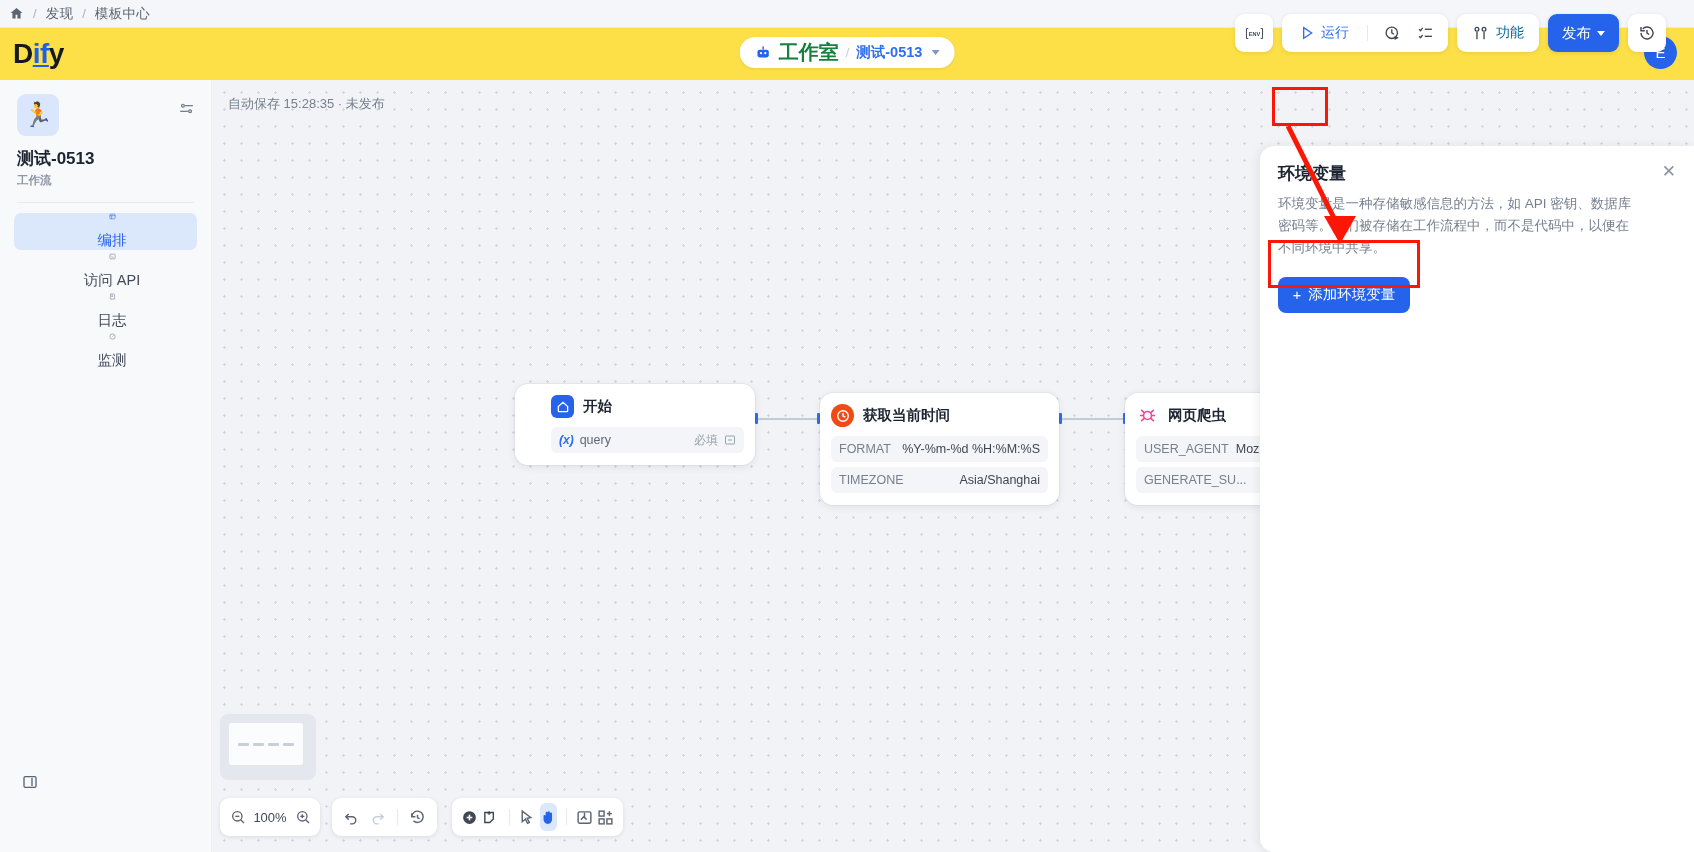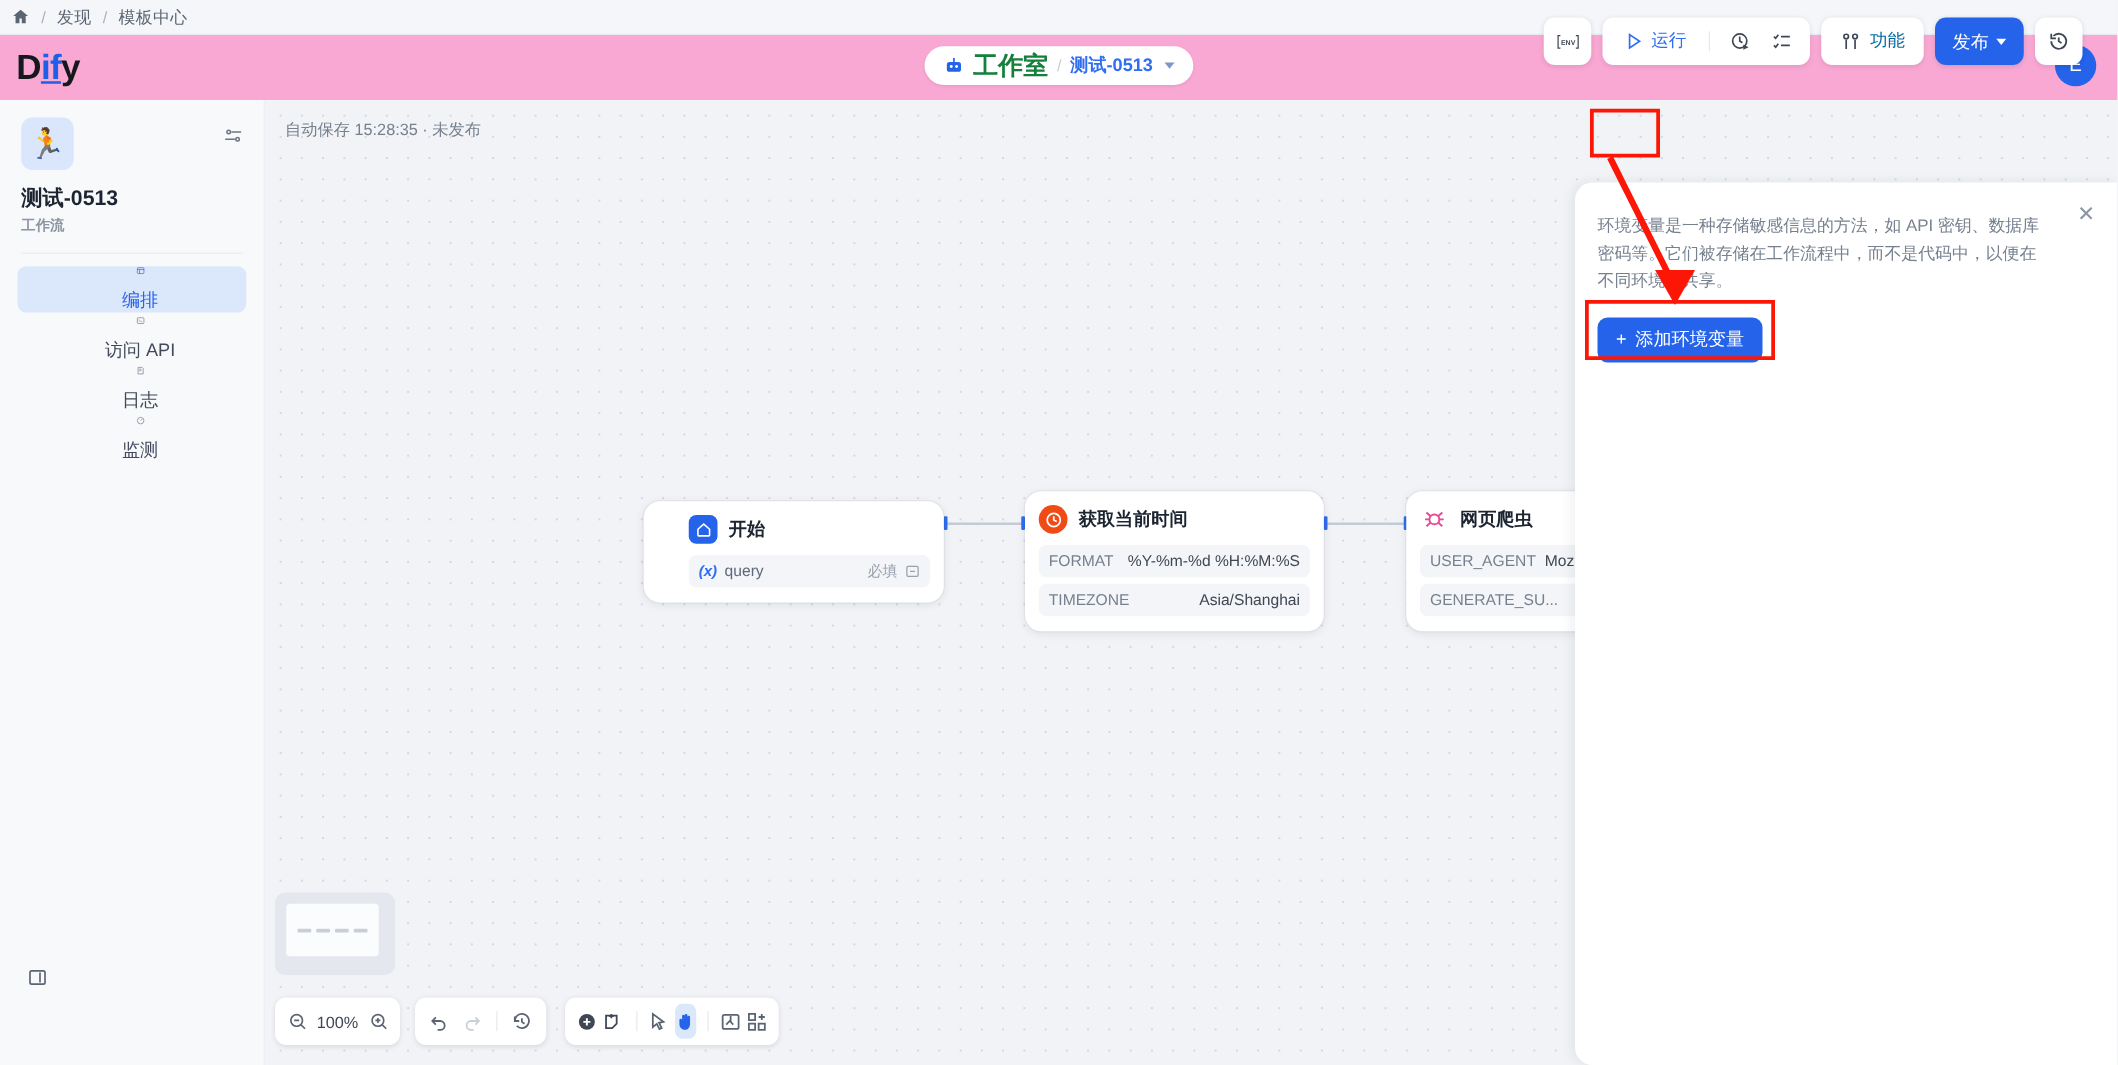--- a/index.html
+++ b/index.html
@@ -17,21 +17,21 @@
     background: #f4f6f9; display: flex; align-items: center; gap: 9px;
     padding-left: 9px; border-bottom: 1px solid #e7ebf0;
   }
   .topstrip .crumb { font-size: 13.5px; color: #5a6472; letter-spacing: .3px;}
   .topstrip .sep { font-size: 13px; color: #aab2bd; }
   .home-ic { width: 15px; height: 15px; display:block; }
 
   
   .header {
     position: absolute; left: 0; top: 28px; width: 1694px; height: 52px;
-    background: #f9a8d4; display: flex; align-items: center;
+    background: #fde047; display: flex; align-items: center;
   }
   .logo { margin-left: 13px; font-size: 28px; font-weight: 700; color: #15181d; letter-spacing: -.5px; }
   .logo .if { color: #1c5fe8; text-decoration: underline; text-underline-offset: 2px; }
 
   .centerpill {
     position: absolute; left: 50%; transform: translateX(-50%); top: 37px;
     height: 31px; background: #ffffff; border-radius: 16px;
     display: flex; align-items: center; gap: 7px; padding: 0 15px;
     box-shadow: 0 1px 3px rgba(16,24,40,.09);
   }
@@ -256,21 +256,21 @@
   <div class="canvas">
     <div class="autosave">自动保存 15:28:35 · 未发布</div>
 
     <div class="edge" style="left:543px; top:338px; width:65px;"></div>
     <div class="cap" style="left:543px; top:333px;"></div>
     <div class="cap" style="left:605px; top:333px;"></div>
     <div class="edge" style="left:847px; top:338px; width:66px;"></div>
     <div class="cap" style="left:847px; top:333px;"></div>
     <div class="cap" style="left:911px; top:333px;"></div>
 
-    <div class="node" style="left:303px; top:321px; width:240px;padding-left:36px;">
+    <div class="node" style="left:303px; top:304px; width:240px;padding-left:36px;">
       <div class="node-head">
         <div class="node-ic" style="background:#2563eb;">
           <svg width="14" height="14" viewBox="0 0 24 24" fill="none" stroke="#fff" stroke-width="2.2">
               <path d="M4 11l8-7 8 7v8a1 1 0 0 1-1 1H5a1 1 0 0 1-1-1z"></path>
             </svg>
         </div>
         <span class="node-title">开始</span>
       </div>
       <div class="node-row">
         <span class="xvar">(x)</span>
@@ -478,20 +478,21 @@
     <div class="tb-box tb-sq">
       <svg width="18" height="18" viewBox="0 0 24 24" fill="none" stroke="#3f4754" stroke-width="1.9">
           <path d="M4 12a8 8 0 1 0 2.3-5.6"></path>
           <polyline points="4,4 4,9 9,9"></polyline>
           <polyline points="12,8 12,12 15,14"></polyline>
         </svg>
     </div>
   </div>
 
   <div class="envpanel">
+    <div class="title">环境变量</div>
     <div class="closex">✕</div>
     <div class="desc">环境变量是一种存储敏感信息的方法，如 API 密钥、数据库密码等。它们被存储在工作流程中，而不是代码中，以便在不同环境中共享。</div>
     <div class="addbtn">
       <span>+</span>
       <span>添加环境变量</span>
     </div>
   </div>
 
   <div class="redbox" style="left:1272px; top:87px; width:56px; height:39px;"></div>
   <div class="redbox" style="left:1268px; top:240px; width:152px; height:48px;"></div>

